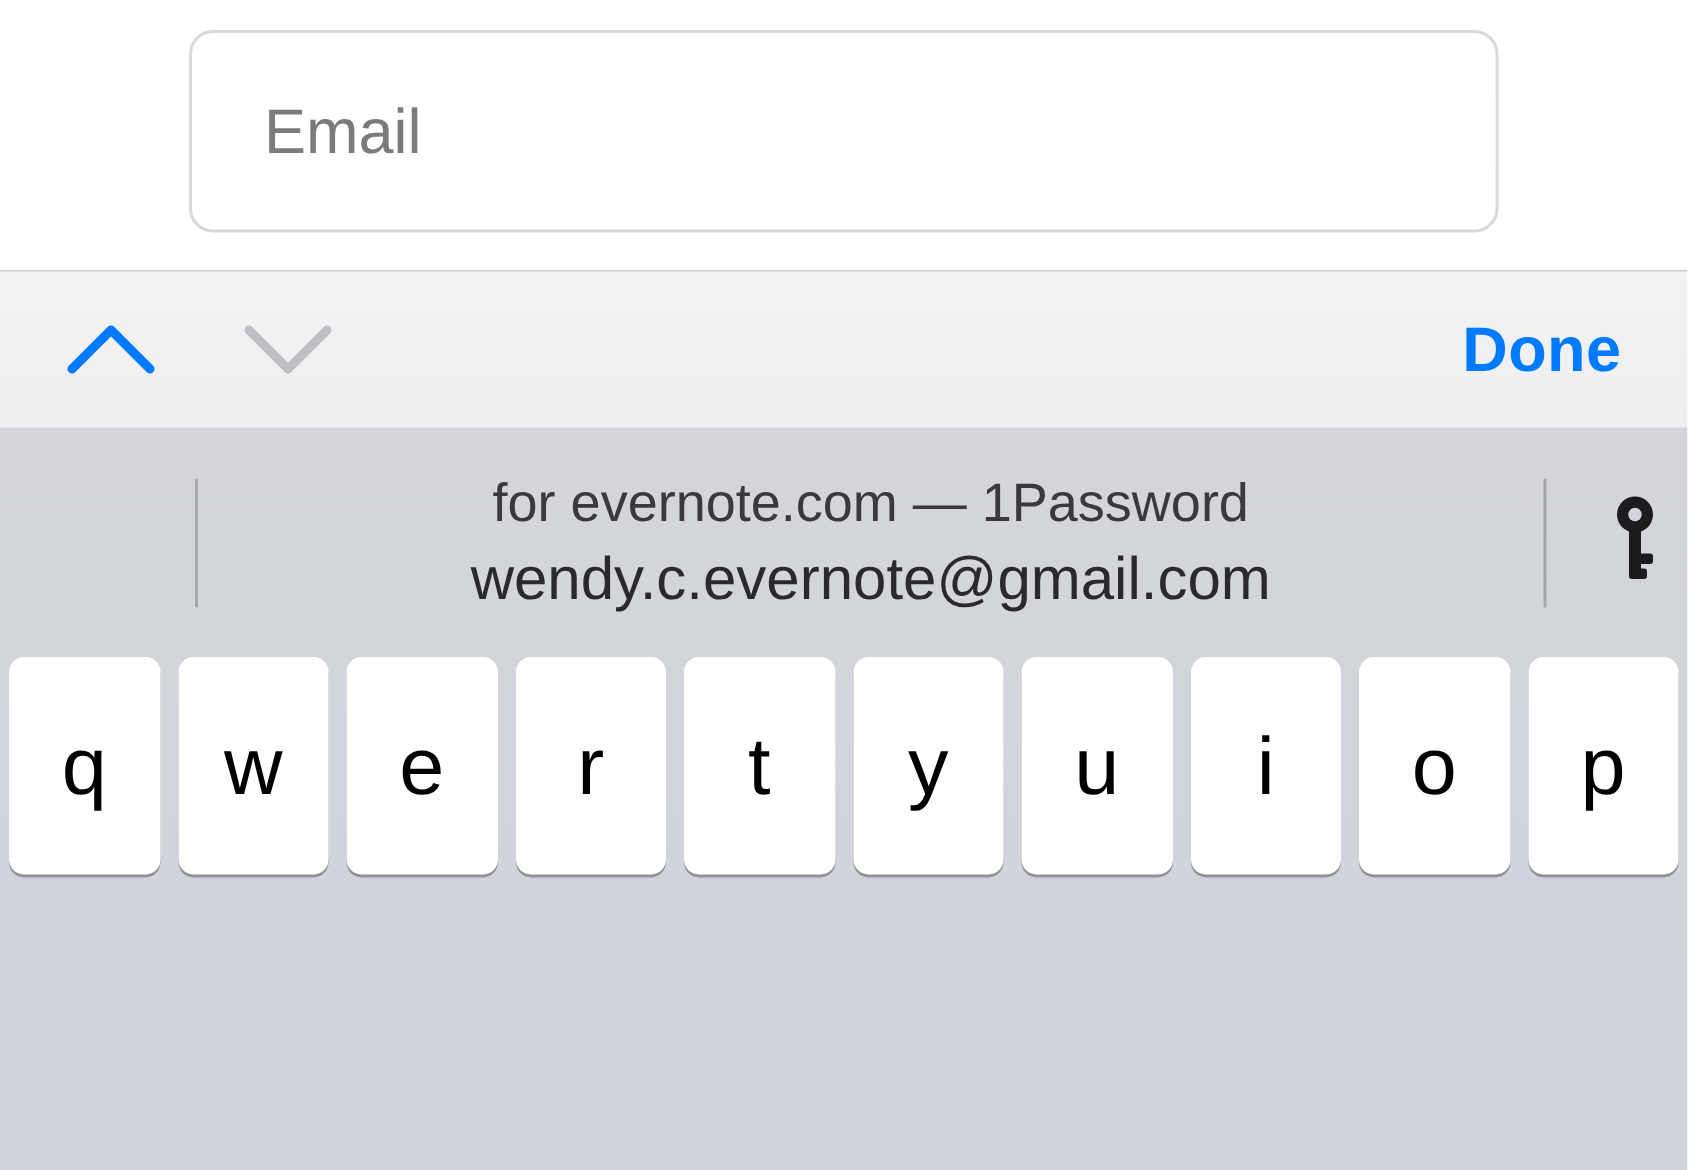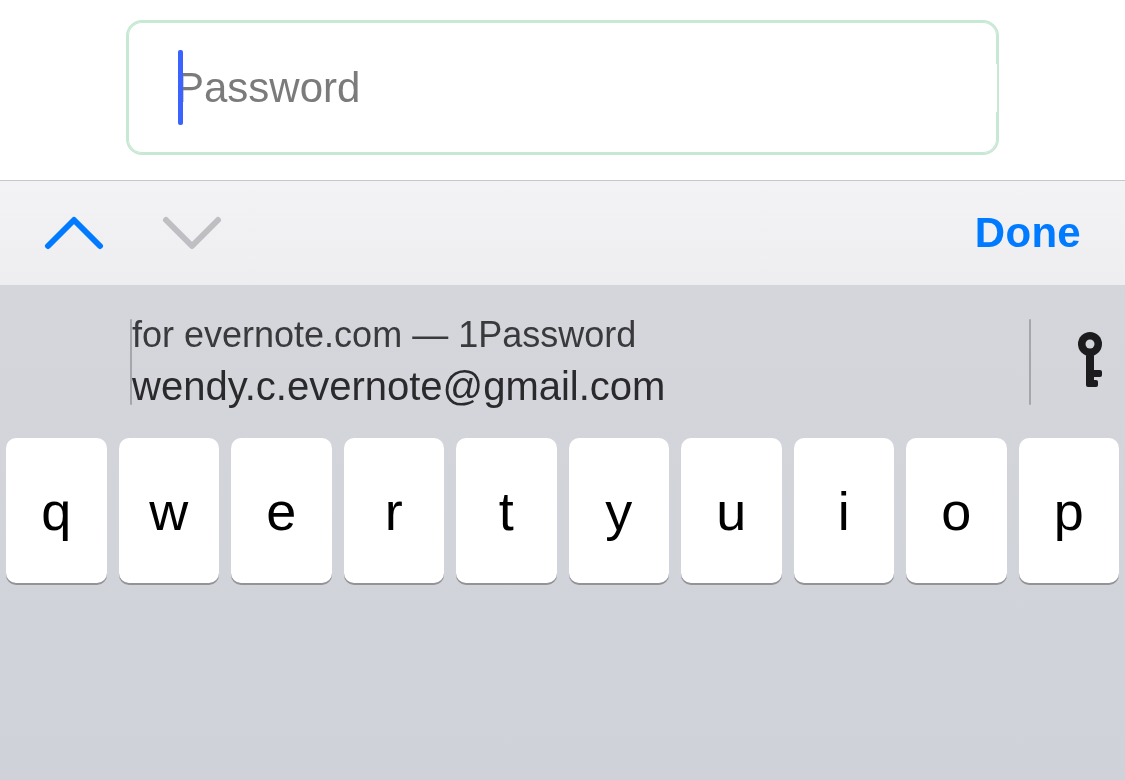--- a/index.html
+++ b/index.html
@@ -18,35 +18,34 @@
   .nav-arrows { display: flex; align-items: center; gap: 58px; }
   .chev { width: 60px; height: 38px; }
   .chev svg { display: block; }
   .done { color: #007aff; font-size: 42px; font-weight: 600; letter-spacing: 0.3px; }
 
   .keyboard { flex: 1; background: linear-gradient(#d4d6dc, #cfd2d8); display: flex; flex-direction: column; overflow: hidden; }
   .suggestion-row { height: 153px; display: flex; align-items: center; }
   .sep { width: 2px; background: rgba(0,0,0,0.22); height: 86px; border-radius: 1px; }
   .sep.left { margin-left: 130px; }
   .sep.right { margin-right: 24px; }
-  .suggestion { flex: 1; display: flex; flex-direction: column; justify-content: center; gap: 8px; }
+  .suggestion { flex: 1; display: flex; flex-direction: column; align-items: center; justify-content: center; gap: 8px; }
   .suggestion .line1 { font-size: 36px; color: #3a3a3c; }
   .suggestion .line2 { font-size: 40px; color: #2a2a2c; }
   .key-icon { width: 70px; display: flex; align-items: center; justify-content: center; }
 
   .key-row { display: flex; padding: 0 6px; gap: 12px; }
   .key { flex: 1; height: 145px; background: #fff; border-radius: 10px; box-shadow: 0 2px 0 rgba(0,0,0,0.3); display: flex; align-items: center; justify-content: center; font-size: 54px; color: #000; user-select: none; }
 </style>
 </head>
 <body>
 
 <div class="form-area">
-  <div class="field focused">
-    <span class="caret"></span>
-    <input type="password" placeholder="Password" style="">
+  <div class="field">
+    <input type="text" placeholder="Email" style="">
   </div>
 </div>
 
 <div class="accessory-bar">
   <div class="nav-arrows">
     <span class="chev">
       <svg viewBox="0 0 60 38" width="60" height="38">
           <polyline points="4,32 30,6 56,32" fill="none" stroke="#007aff" stroke-width="6" stroke-linecap="round" stroke-linejoin="round"></polyline>
         </svg>
     </span>

